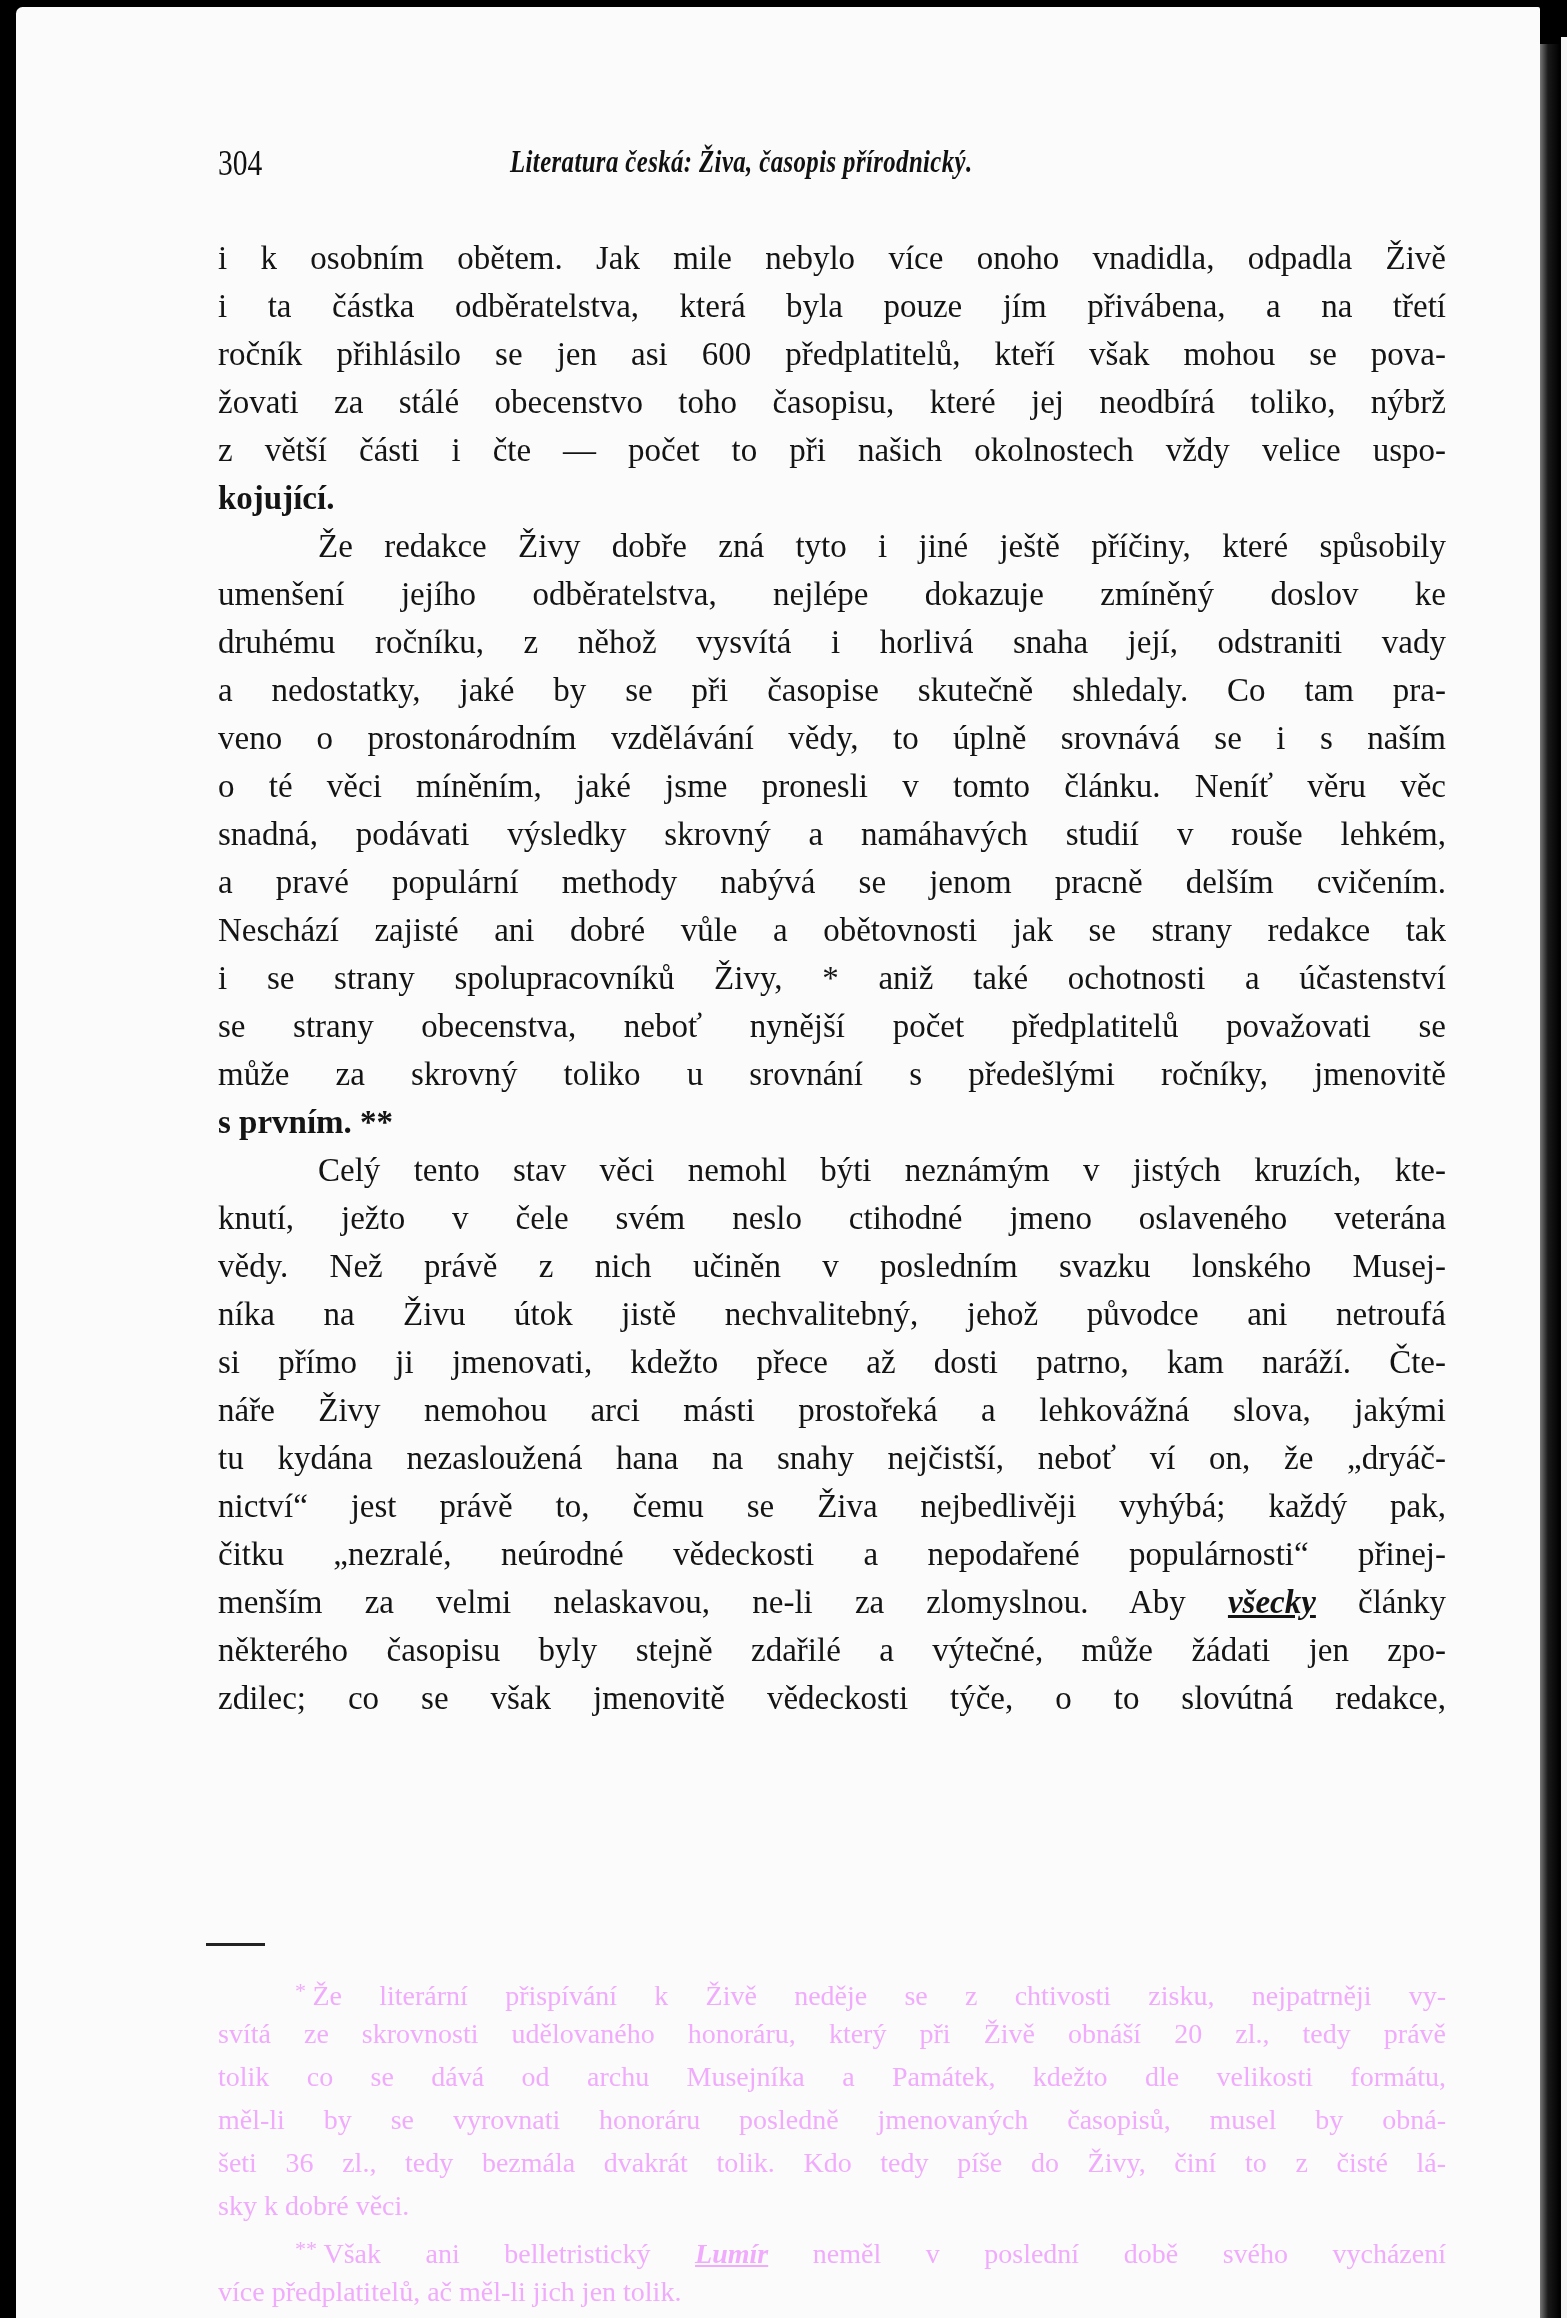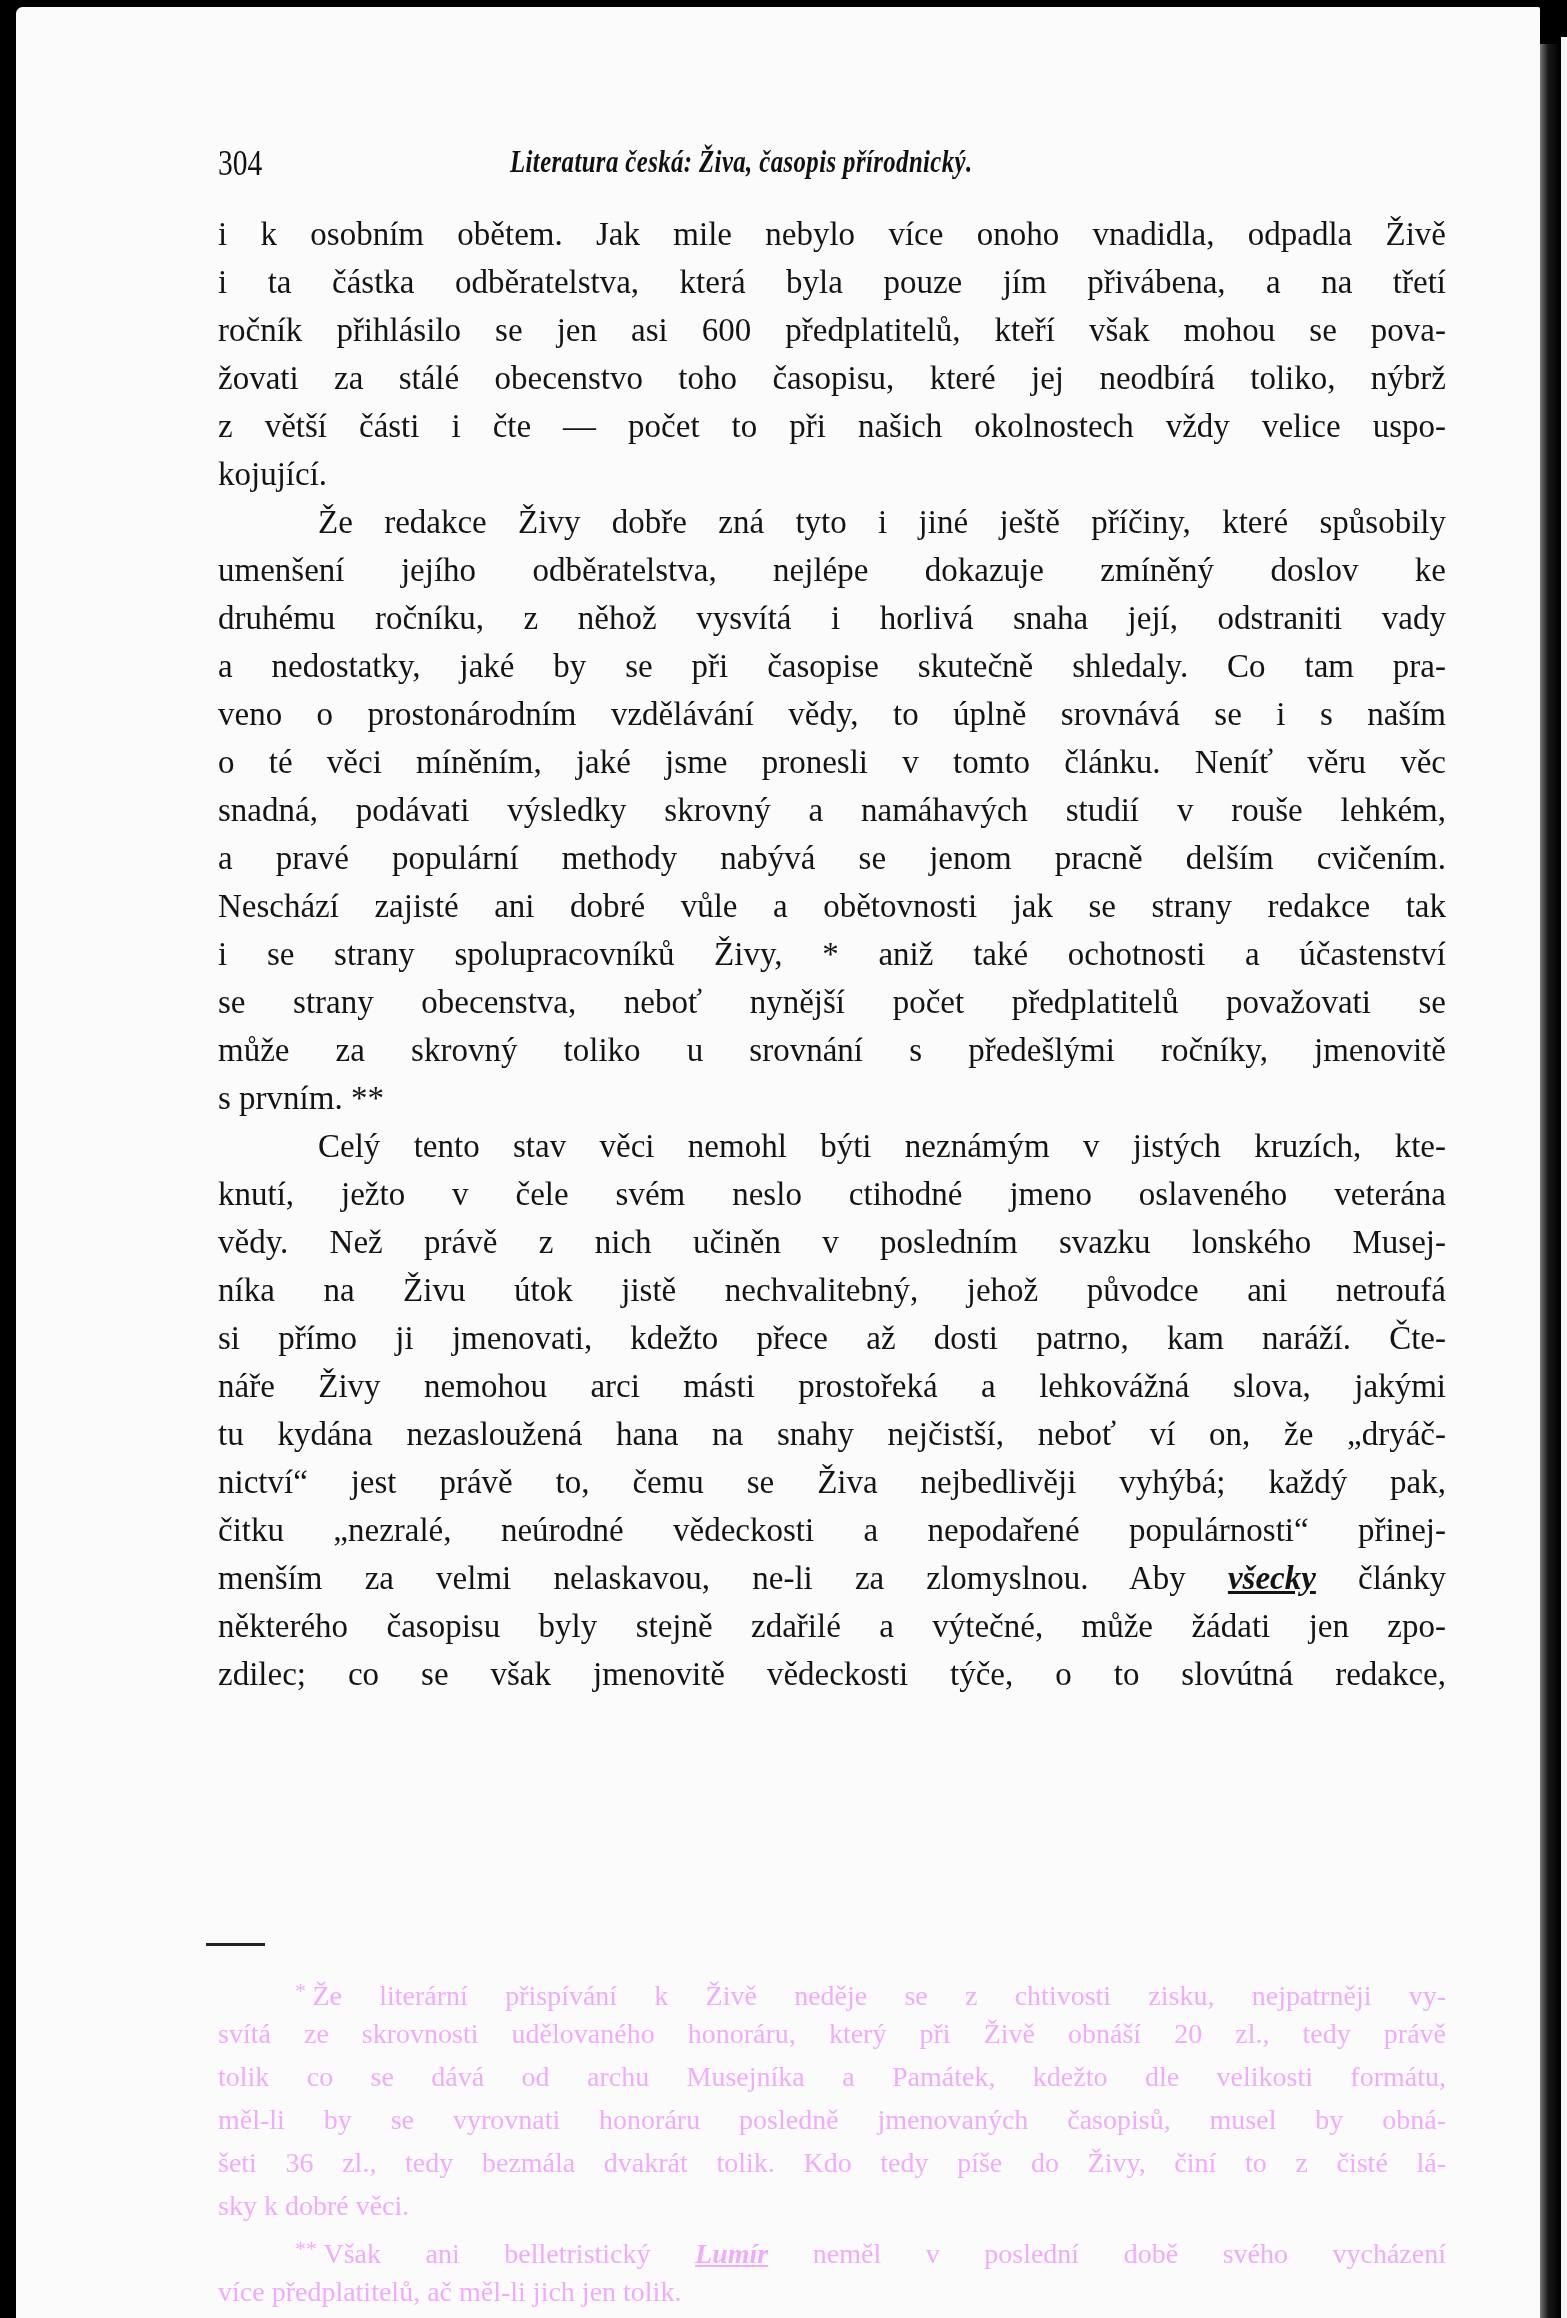--- a/index.html
+++ b/index.html
@@ -38,30 +38,30 @@
   .running-title {
     position: absolute; left: 292px; top: 6.5px;
     font-size: 31px; line-height: 1; color: #111;
     font-style: italic; font-weight: bold;
     font-family: "Liberation Serif", serif;
     transform: scaleX(0.80); transform-origin: left;
     letter-spacing: 0.5px;
   }
 
   .body-text {
-    position: absolute; left: 218px; top: 210px; width: 1228px;
+    position: absolute; left: 218px; top: 234px; width: 1228px;
   }
   .line {
     height: 48px; line-height: 48px;
     font-size: 33px; color: #141414;
     white-space: nowrap;
     font-family: "Liberation Serif", serif;
     display: flex; justify-content: space-between;
   }
-  .line.last { justify-content: flex-start; }
+  .line.last { justify-content: flex-start; font-weight: bold; }
   .line.indent { padding-left: 100px; justify-content: center; }
   .line .inner {
     display: block; width: 100%;
     text-align: justify; text-align-last: justify;
   }
   .line.last .inner { text-align-last: left; }
   .em { font-style: italic; font-weight: bold; text-decoration: underline; }
 
   .fn-rule {
     position: absolute; left: 206px; top: 1943px;

